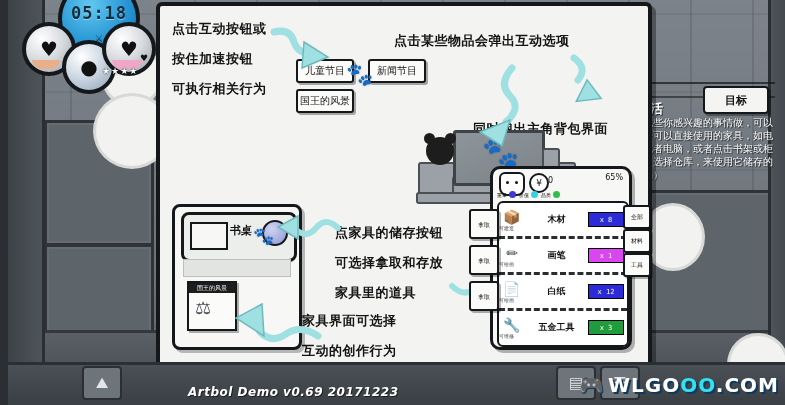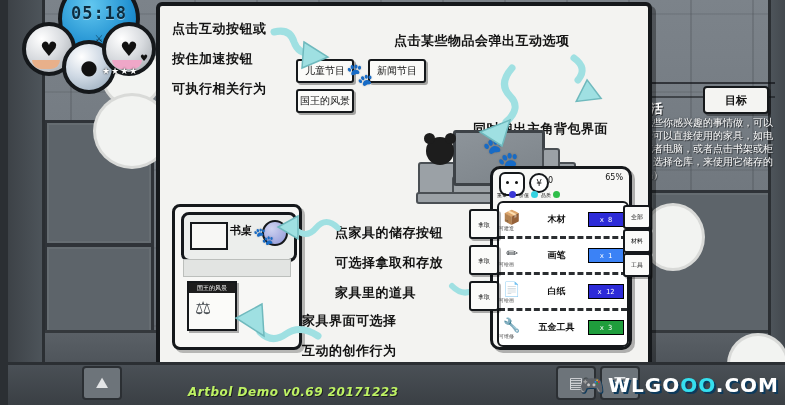--- a/index.html
+++ b/index.html
@@ -234,21 +234,21 @@
   .arrow{position:absolute;pointer-events:none;}
 
   
   .bottombar{
     position:absolute;left:0;bottom:0;width:785px;height:40px;
     background:linear-gradient(180deg,#4a5056,#3a3f44);
     border-top:3px solid #2b2f33;
   }
   .watermark-ver{
     position:absolute;left:180px;bottom:6px;font-style:italic;font-weight:bold;
-    font-size:12px;color:#bef264;text-shadow:1px 1px 0 #1c1f22;letter-spacing:.5px;
+    font-size:12px;color:#ffffff;text-shadow:1px 1px 0 #1c1f22;letter-spacing:.5px;
   }
   .watermark-site{
     position:absolute;right:14px;bottom:8px;display:flex;align-items:center;gap:4px;
   }
   .wm-text{font-size:20px;font-weight:bold;color:#ffffff;letter-spacing:1px;
     text-shadow:2px 2px 0 #0d3a5c;}
   .wm-text .cy{color:#35e0ef;}
   .pad{font-size:20px;color:#ffffff;text-shadow:1px 1px 0 #0d3a5c;}
   .bbtn{
     position:absolute;bottom:5px;width:36px;height:30px;background:#6d747a;
@@ -412,21 +412,21 @@
           </div>
           <div class="item-name">木材</div>
           <div class="item-qty" style="background:#2d2bd8">x 8</div>
         </div>
         <div class="item">
           <div>
             <div class="item-ic">✏</div>
             <div class="item-sub">可绘画</div>
           </div>
           <div class="item-name">画笔</div>
-          <div class="item-qty" style="background:#3b82f6">x 1</div>
+          <div class="item-qty" style="background:#d946ef">x 1</div>
         </div>
         <div class="item">
           <div>
             <div class="item-ic">📄</div>
             <div class="item-sub">可绘画</div>
           </div>
           <div class="item-name">白纸</div>
           <div class="item-qty" style="background:#2d2bd8">x 12</div>
         </div>
         <div class="item" style="border-bottom:none;">

